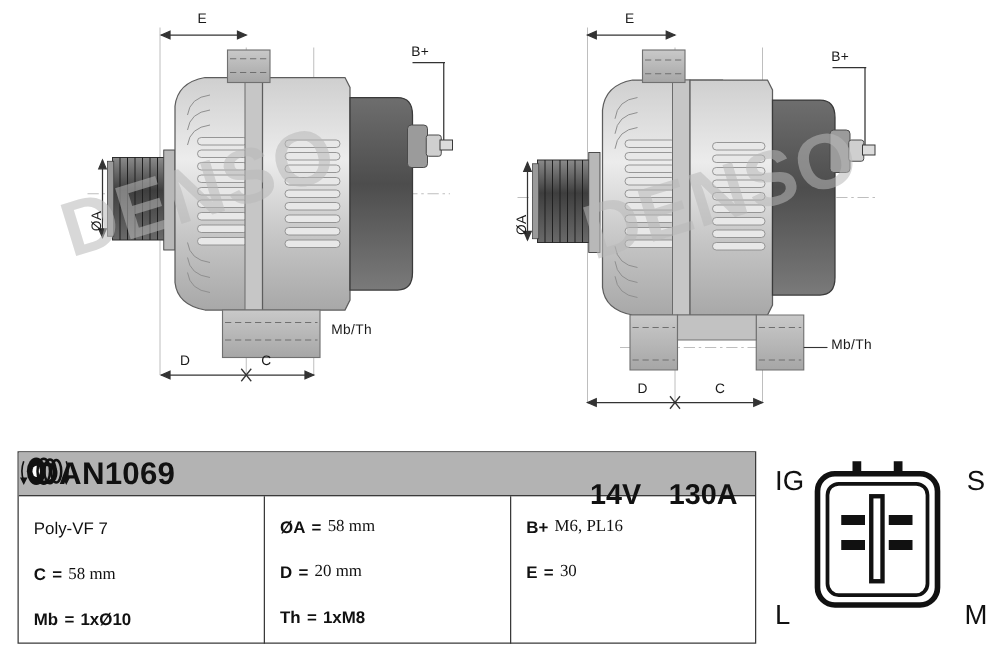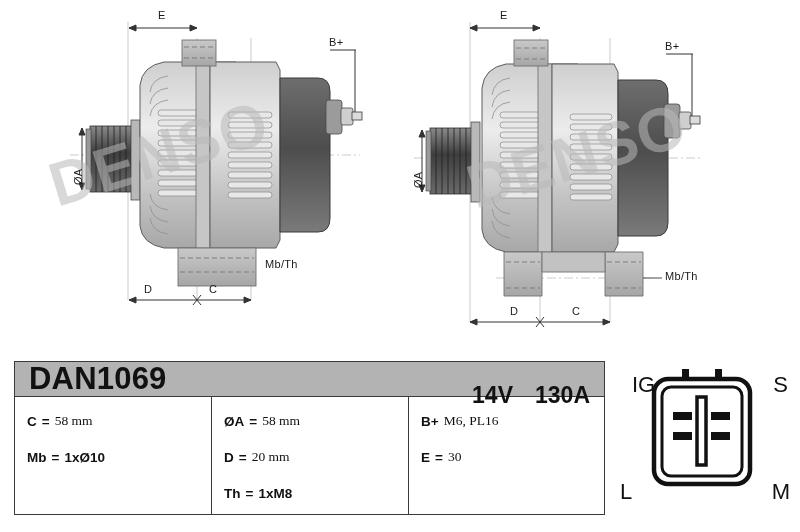--- a/index.html
+++ b/index.html
@@ -44,21 +44,21 @@
     position:absolute;left:14px;top:361px;width:591px;height:154px;
     border:1px solid #3a3a3a;
     background:#fff;
     box-sizing:border-box;
   }
   .spec-head{
     height:35px;background:#b3b3b3;border-bottom:1px solid #3a3a3a;
     display:flex;align-items:center;justify-content:space-between;
     padding:0 14px;box-sizing:border-box;
   }
-  .spec-code{font-size:31px;font-weight:bold;letter-spacing:.2px;color:#111;}
+  .spec-code{font-size:25px;font-weight:bold;letter-spacing:.2px;color:#111;}
   .spec-elec{display:flex;gap:22px;align-items:baseline;margin-top:32px;}
   .spec-elec span{font-size:23px;font-weight:bold;color:#111;}
   .spec-body{display:flex;height:118px;}
   .spec-col{
     flex:0 0 197px;box-sizing:border-box;
     padding:6px 0 0 12px;
     border-right:1px solid #3a3a3a;
     display:flex;flex-direction:column;
   }
   .spec-col:last-child{border-right:none;}
@@ -73,21 +73,21 @@
   .pulley-name{font-size:13.5px;color:#111;}
 
   
   .connector{
     position:absolute;left:612px;top:366px;width:180px;height:145px;
   }
   .term{
     position:absolute;font-size:22px;color:#111;
     font-family:"Liberation Sans", sans-serif;
   }
-  .t-ig{left:20px;top:6px;}
+  .t-ig{left:8px;top:6px;}
   .t-s{right:4px;top:6px;}
   .t-l{left:8px;bottom:6px;}
   .t-m{right:2px;bottom:6px;}
 </style>
 </head>
 <body>
 
 <div class="page">
 
   <div class="drawings">
@@ -392,20 +392,38 @@
       <span class="spec-code">DAN1069</span>
       <span class="spec-elec">
         <span>14V</span>
         <span>130A</span>
       </span>
     </div>
 
     <div class="spec-body">
 
       <div class="spec-col">
+        <div class="pulley-row">
+          <svg width="42" height="30" viewBox="0 0 42 30">
+            <g stroke="#111" stroke-width="1.3" fill="none">
+              <path d="M4 7 Q1 15 4 23"></path>
+              <path d="M38 7 Q41 15 38 23"></path>
+            </g>
+            <g fill="#111">
+              <polygon points="4,26 1,20 7,20"></polygon>
+              <polygon points="38,26 35,20 41,20"></polygon>
+            </g>
+            <ellipse cx="14" cy="15" rx="7.5" ry="11" fill="#111"></ellipse>
+            <ellipse cx="14" cy="15" rx="3" ry="4.5" fill="#fff"></ellipse>
+            <ellipse cx="20" cy="15" rx="5" ry="10" fill="none" stroke="#111" stroke-width="2"></ellipse>
+            <ellipse cx="25" cy="15" rx="4.5" ry="9.5" fill="none" stroke="#111" stroke-width="2"></ellipse>
+            <ellipse cx="30" cy="15" rx="4" ry="9" fill="none" stroke="#111" stroke-width="2"></ellipse>
+          </svg>
+          <span class="pulley-name">Poly-VF 7</span>
+        </div>
         <div class="spec-row">
           <span class="lab">C</span>
           <span class="lab">=</span>
           <span class="val">58 mm</span>
         </div>
         <div class="spec-row">
           <span class="lab">Mb</span>
           <span class="lab">=</span>
           <span class="lab">1xØ10</span>
         </div>

